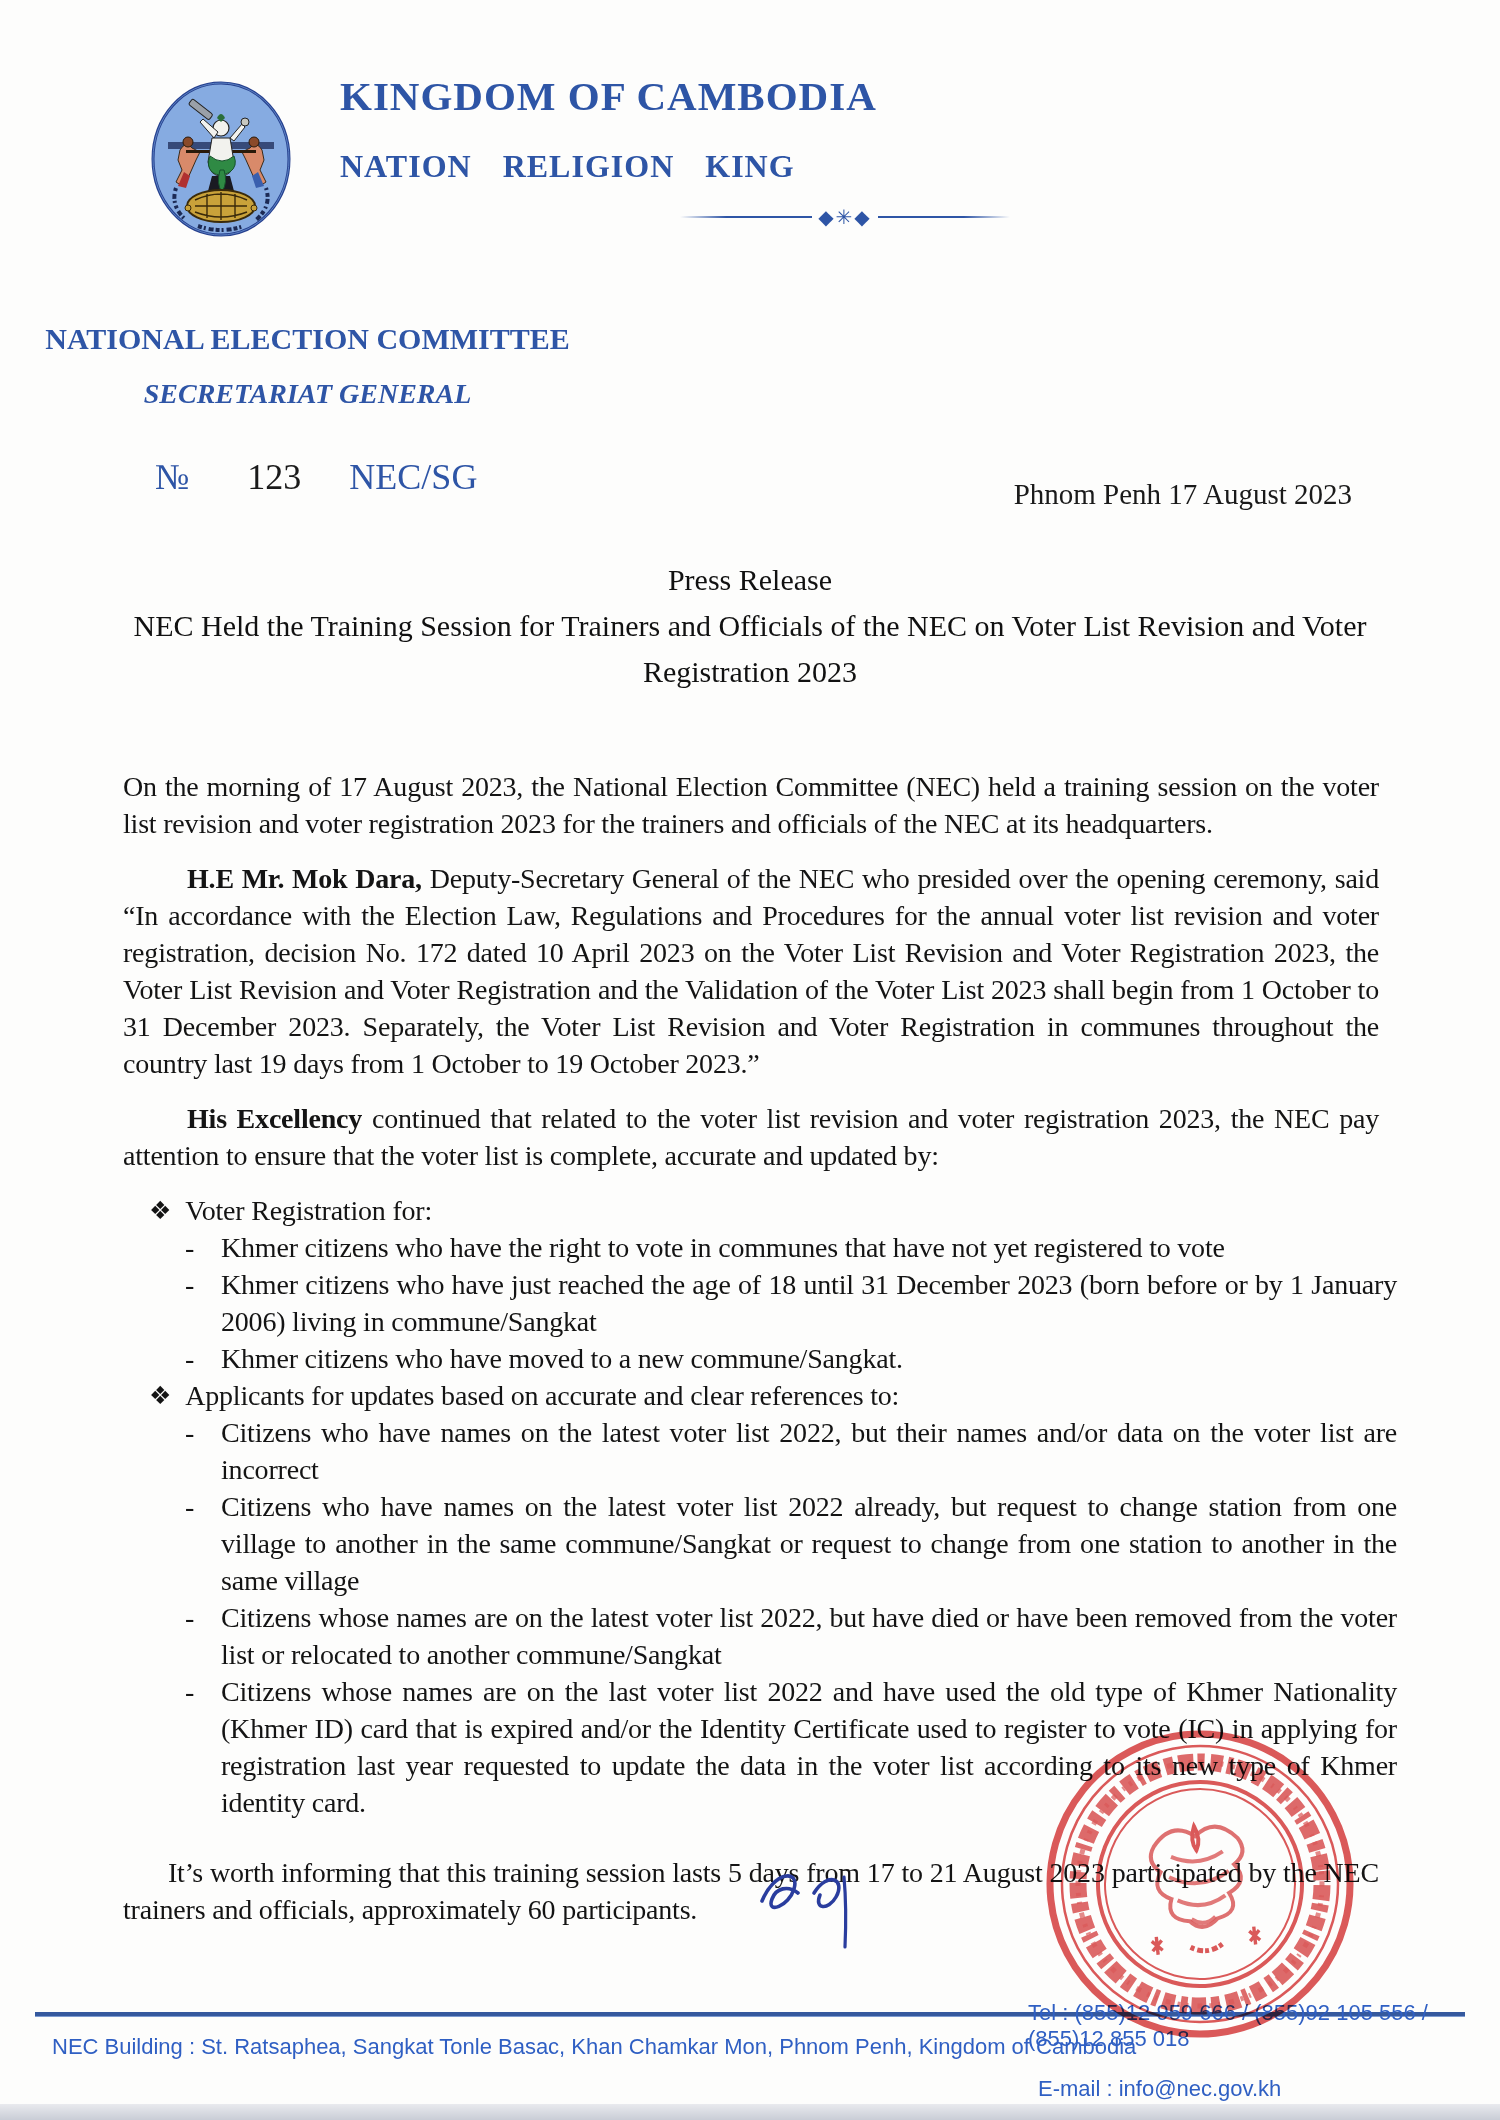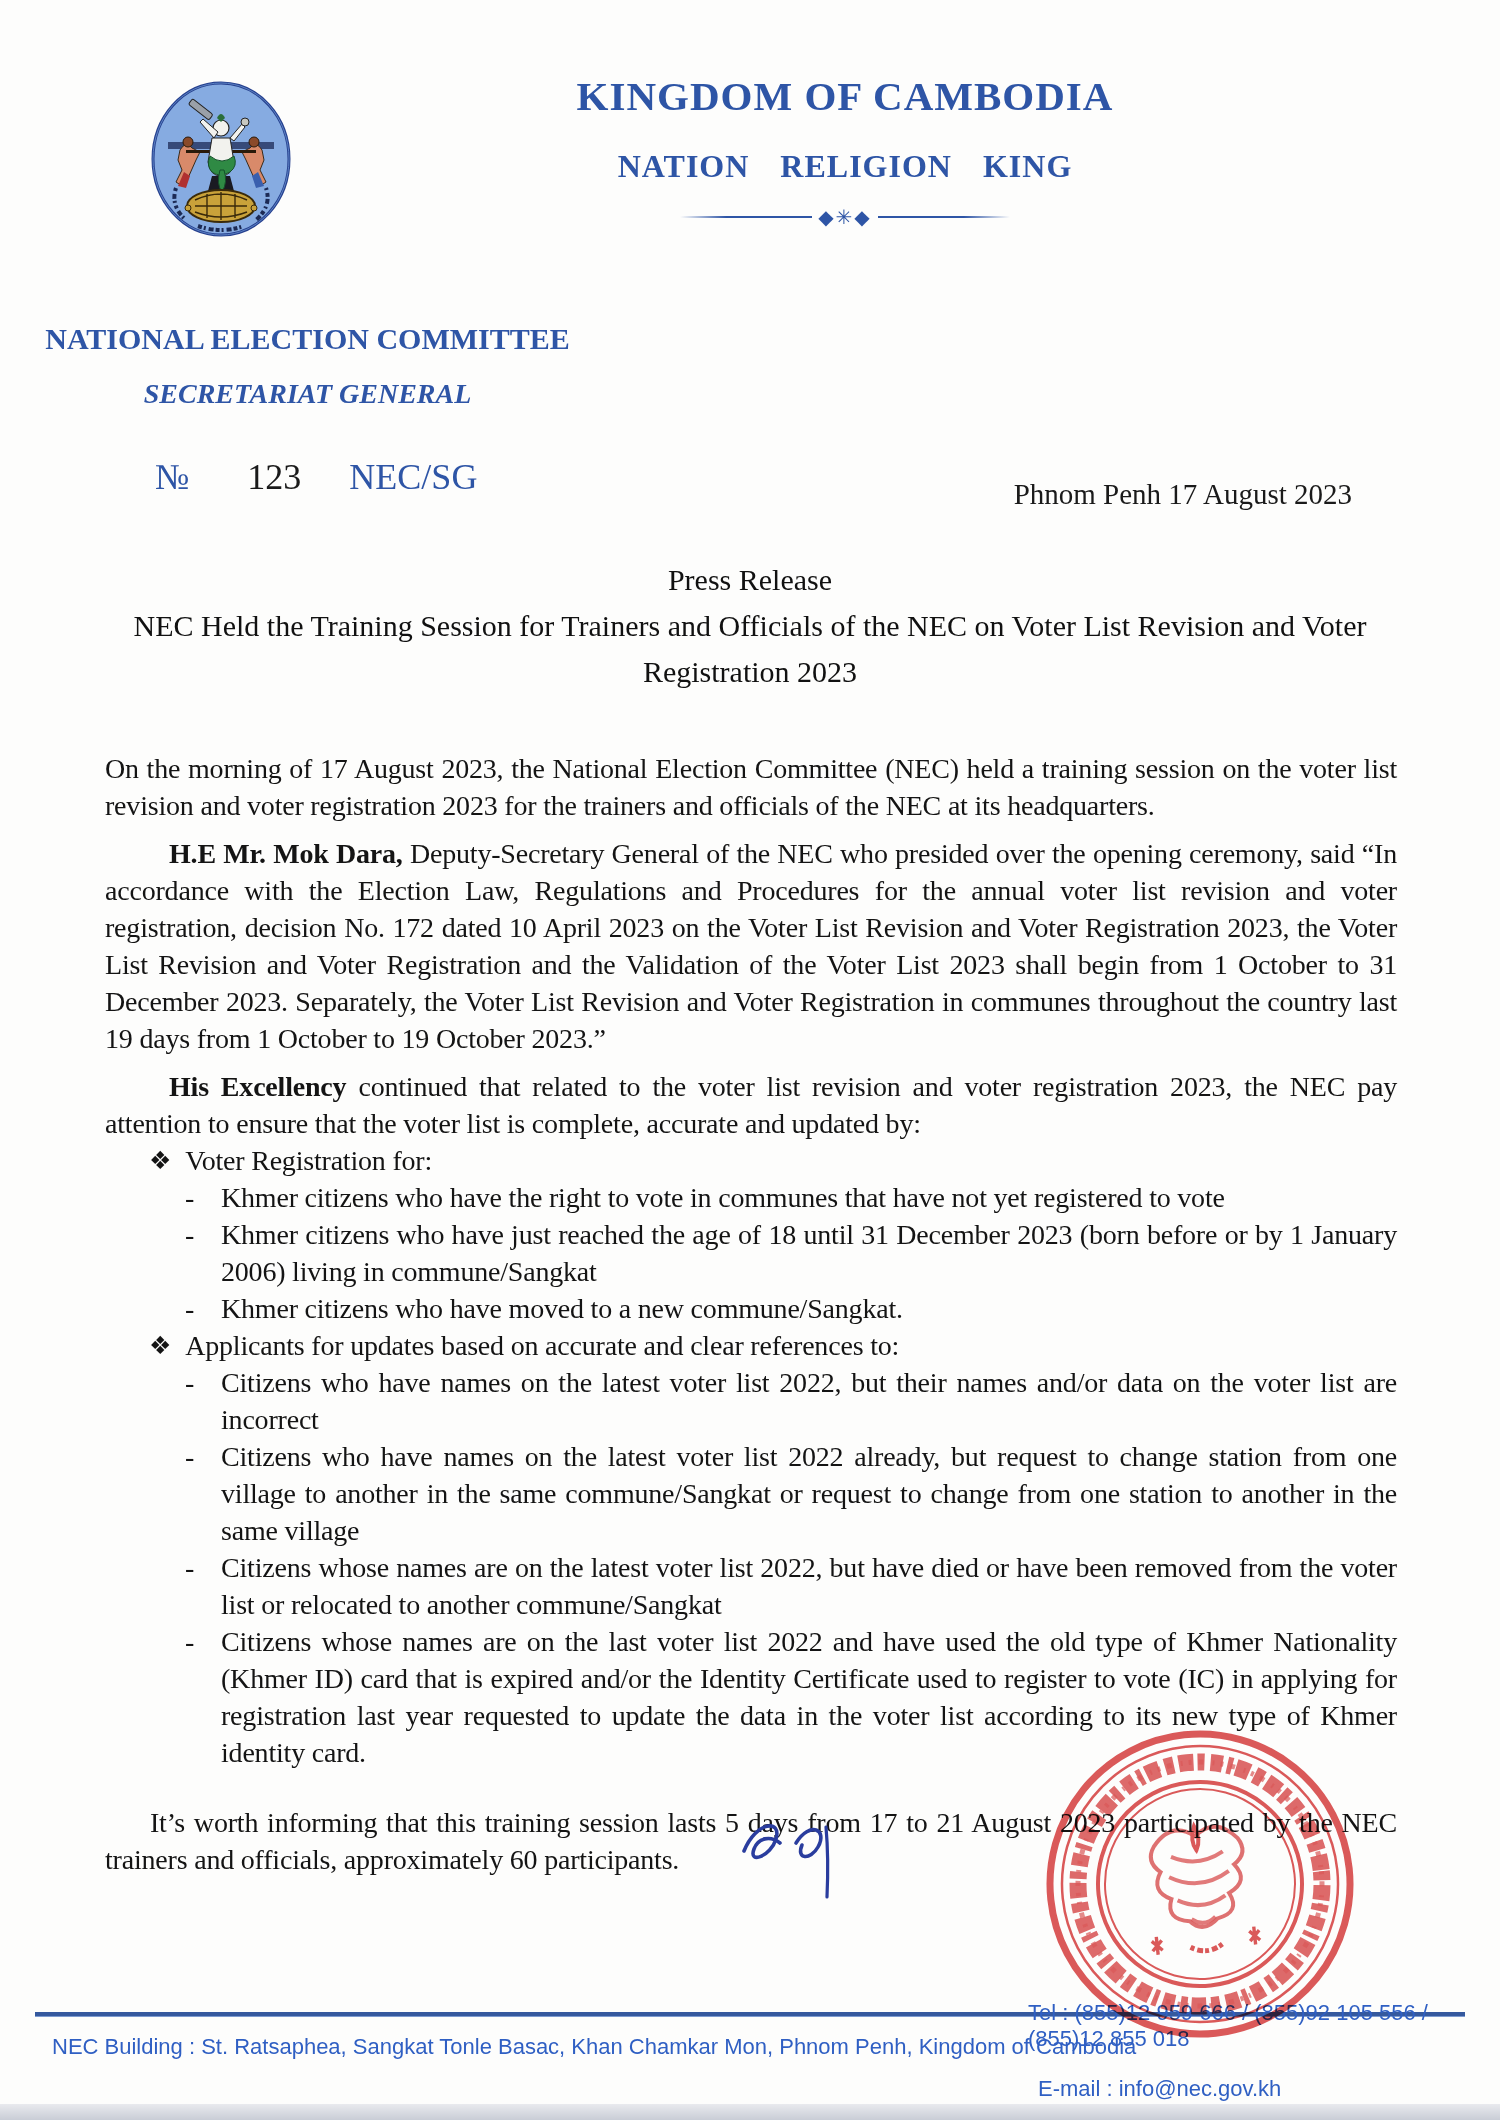--- a/index.html
+++ b/index.html
@@ -4,38 +4,38 @@
 <style>
   html,body { margin:0; padding:0; background:#e8e8ea; }
   .page {
     position:relative; width:1500px; height:2120px; margin:0 auto;
     background:#fdfdfc; overflow:hidden;
     font-family:"Liberation Serif","DejaVu Serif",serif;
     color:#141414;
   }
   
   .emblem { position:absolute; left:150px; top:80px; width:142px; height:158px; }
-  .head-center { position:absolute; left:340px; top:72px; width:1010px; text-align:center; color:#2e55a6; }
+  .head-center { position:absolute; left:340px; top:72px; width:1010px; text-align:left; color:#2e55a6; }
   .kingdom { font-size:41px; font-weight:bold; letter-spacing:1px; }
   .motto   { margin-top:28px; font-size:32px; font-weight:bold; word-spacing:22px; letter-spacing:1px; }
   .divider { margin:20px auto 0; width:330px; display:flex; align-items:center; justify-content:center; color:#2e55a6; }
   .divider .line { height:2px; flex:1; background:linear-gradient(90deg, rgba(46,85,166,0) 0%, #2e55a6 35%, #2e55a6 100%); }
   .divider .line.r { background:linear-gradient(270deg, rgba(46,85,166,0) 0%, #2e55a6 35%, #2e55a6 100%); }
   .divider .orn { font-size:20px; padding:0 6px; letter-spacing:2px; white-space:nowrap; }
   .committee   { position:absolute; left:35px;  top:322px; width:545px; text-align:center; color:#2e55a6; font-size:30px; font-weight:bold; }
   .secretariat { position:absolute; left:35px;  top:378px; width:545px; text-align:center; color:#2e55a6; font-size:28px; font-weight:bold;font-style:italic; }
   .refline     { position:absolute; left:155px; top:456px; font-size:36px; color:#2e55a6; }
   .refline .num { color:#1a1a1a; margin:0 48px 0 58px; }
   .dateline { position:absolute; right:148px; top:478px; font-size:29px; color:#1a1a1a; }
   
   .title { position:absolute; left:100px; top:557px; width:1300px; text-align:center; font-weight:normal; font-size:30px; line-height:46px; color:#111; }
   .title .t3 { width:1280px; margin:0 auto; }
   
   .body { position:absolute; left:105px; top:750px; width:1292px; font-size:28px; line-height:37px; letter-spacing:-0.2px; text-align:justify; color:#141414; }
-  .body p { margin:0; }
+  .body p { margin:18px; }
   .gap-s { margin-top:11px !important; }
   .indent { text-indent:64px; }
   .indent-sm { text-indent:45px; }
   .list-label { display:flex; gap:14px; padding-left:44px; }
   .list-label .mark { flex:none; font-size:25px; }
   .list-item { display:flex; padding-left:80px; }
   .list-item .dash { flex:none; width:36px; }
   .list-item .txt { flex:1; text-align:justify; }
   .closing { margin-top:33px !important; position:relative; }
   .sig { position:absolute; margin:-28px 0 0 6px; display:inline-block; }

